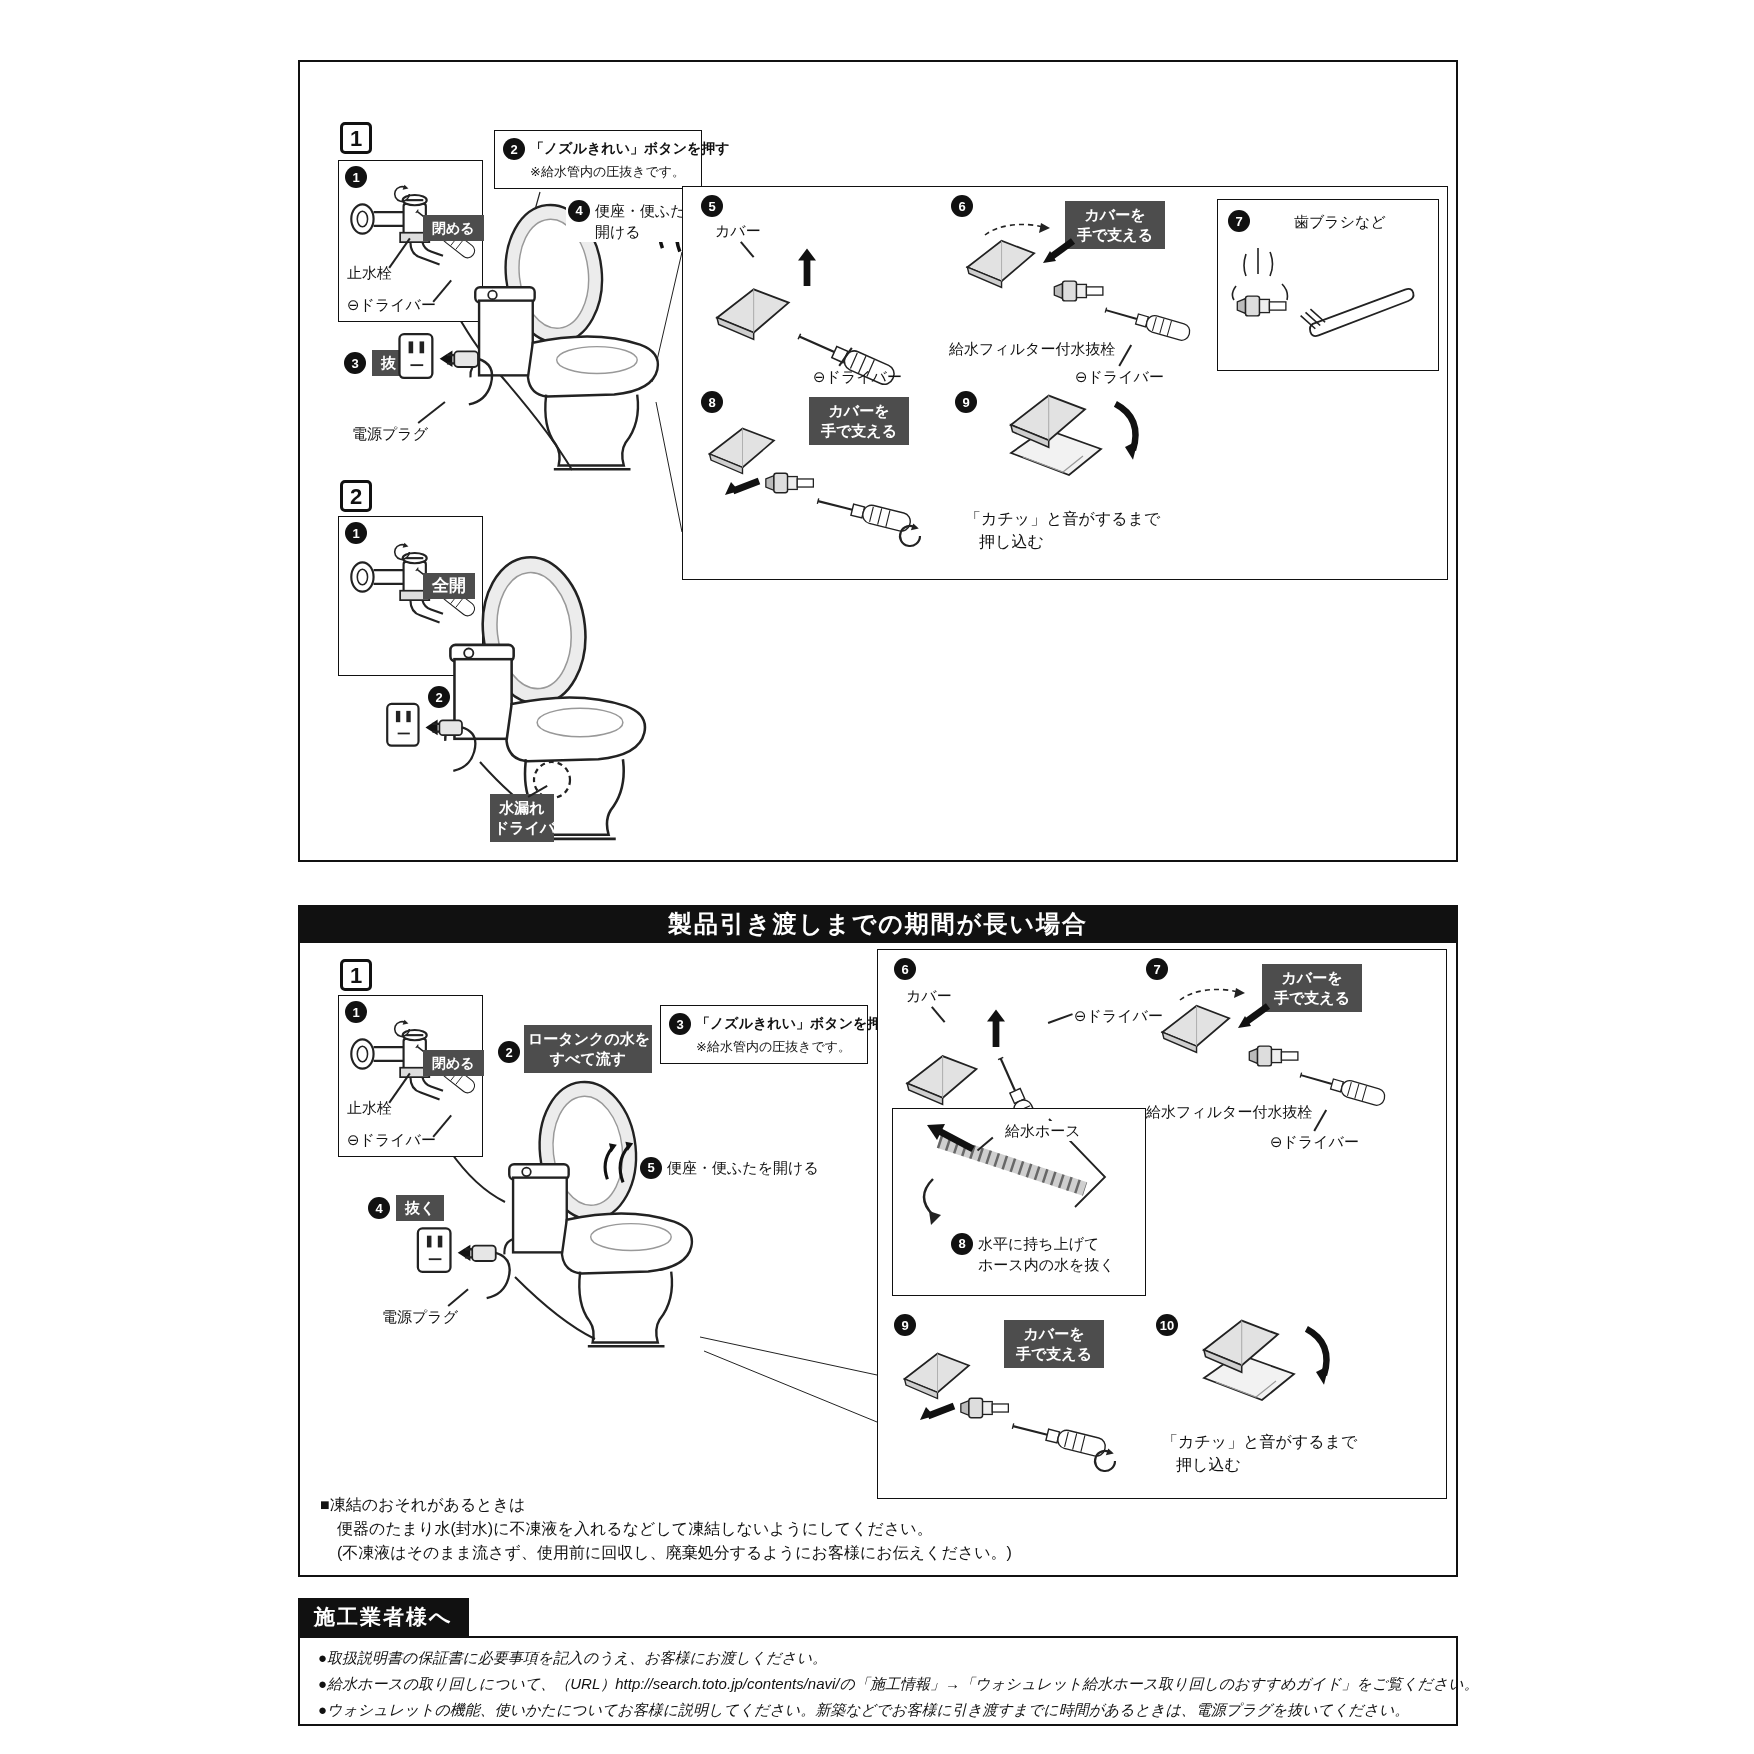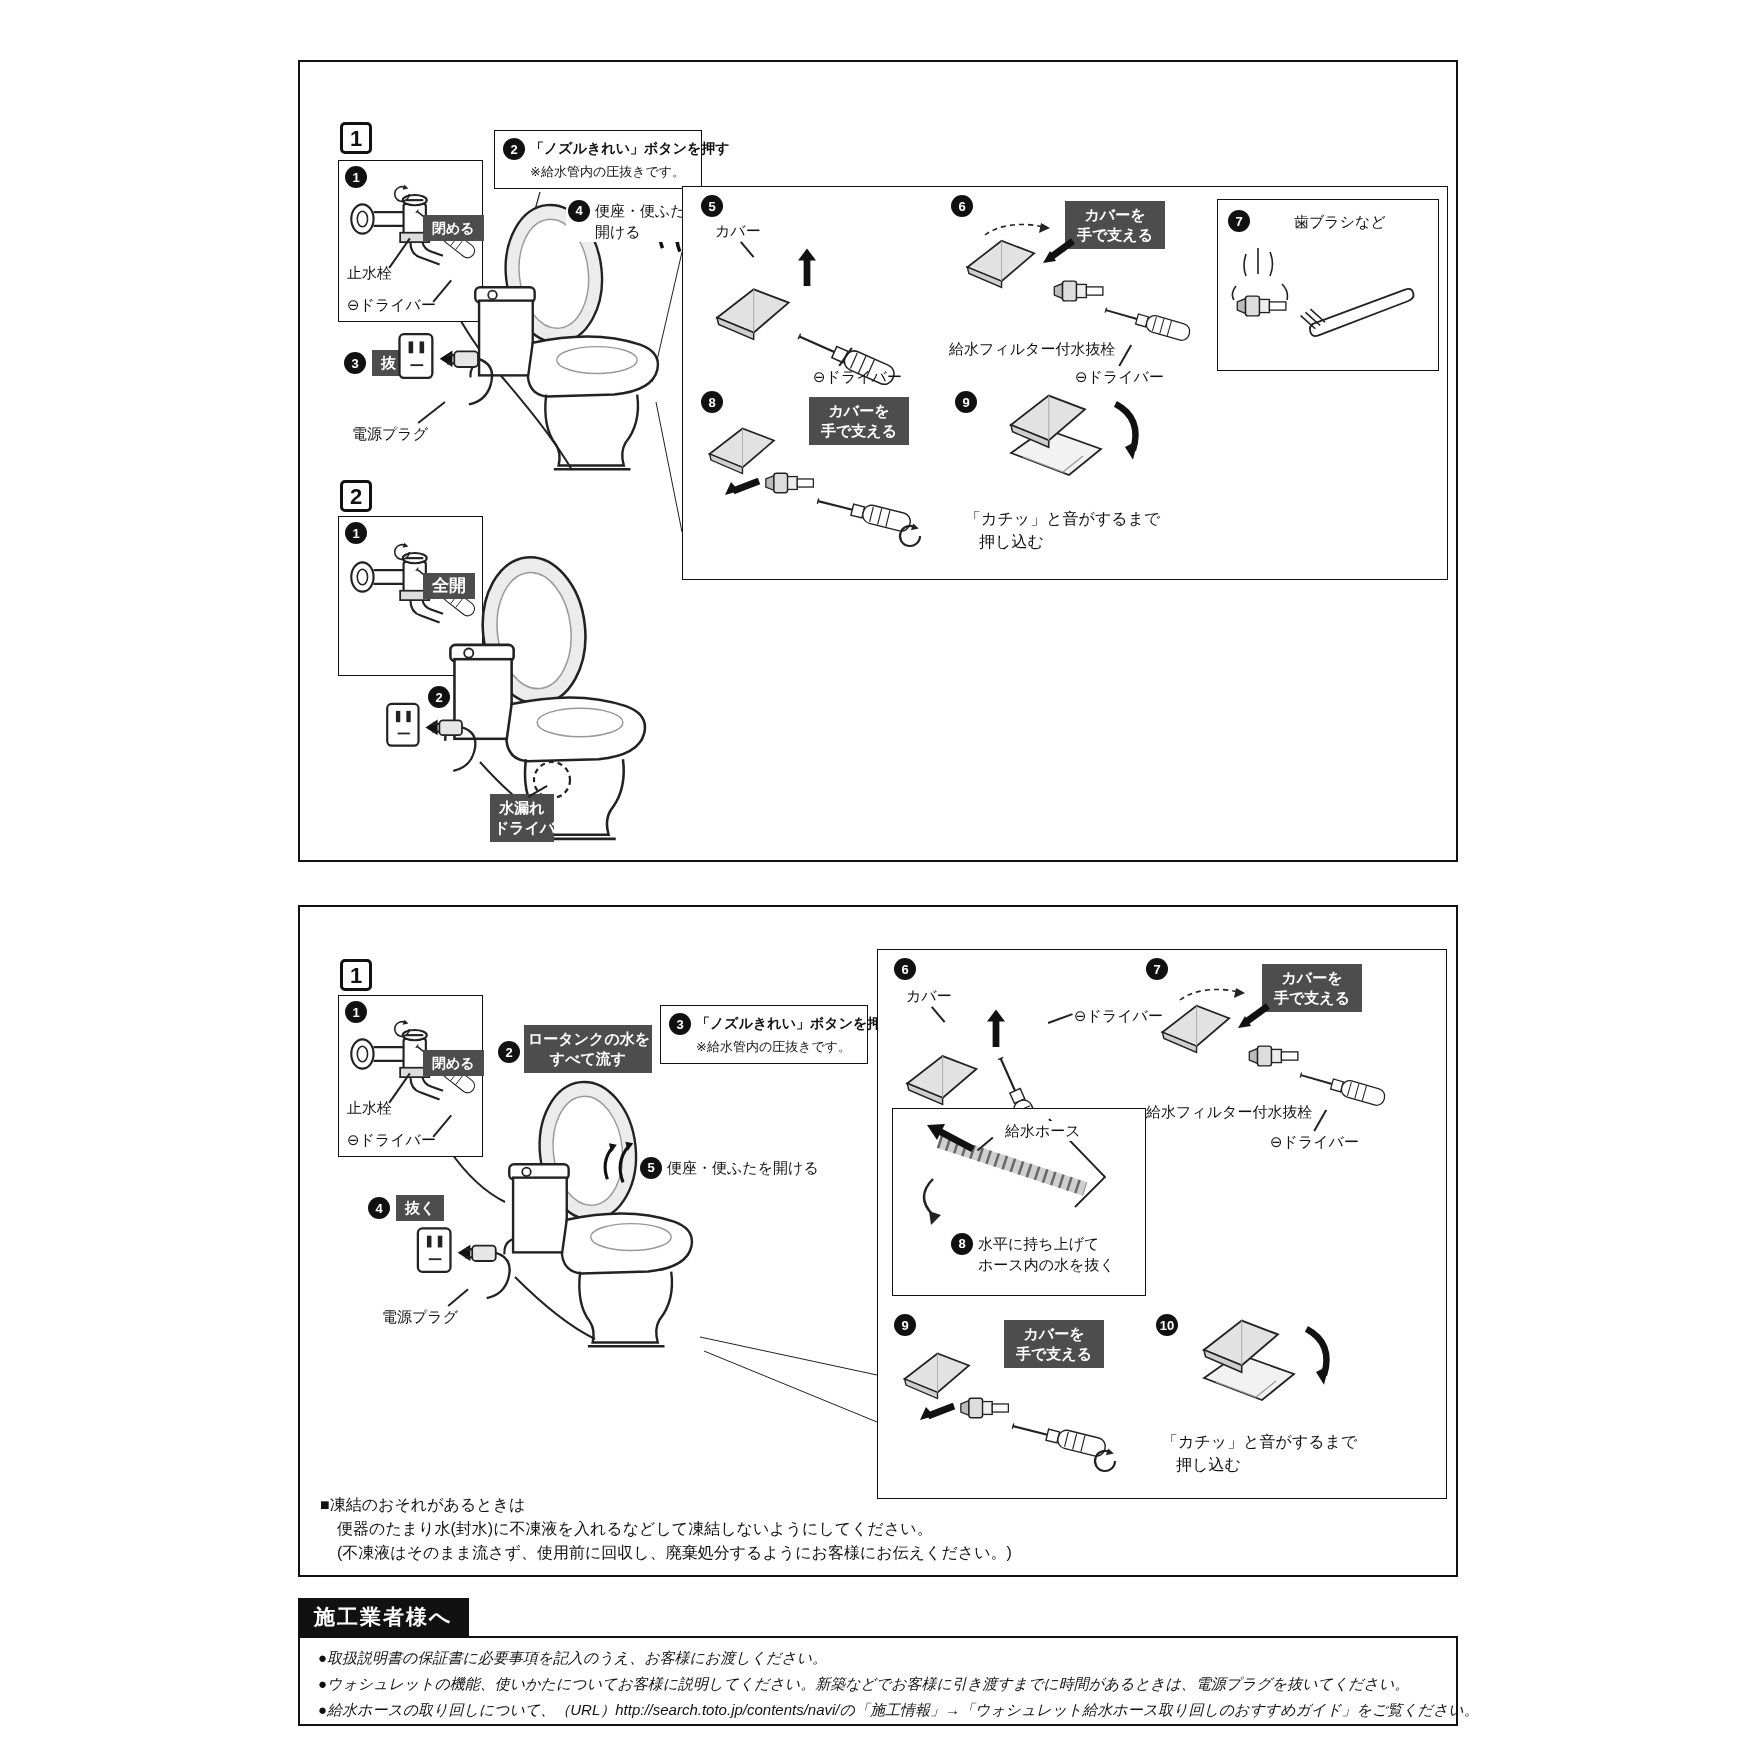--- a/index.html
+++ b/index.html
@@ -275,20 +275,21 @@
       <use href="#sy-arrow-curve" x="118" y="6" width="48" height="84"></use>
     </svg>
     <div class="lbl" style="left:282px;top:320px;font-size:16px;line-height:23px">
       <span>「カチッ」と音がするまで</span><br>
       <span style="padding-left:14px">押し込む</span>
     </div>
   </div>
 </div>
 
 <div class="panel" style="left:298px;top:905px;width:1160px;height:672px">
+  <div class="panel-header">製品引き渡しまでの期間が長い場合</div>
 
   <svg class="overlay" width="1160" height="672">
     <path d="M150 244 Q175 280 205 295" fill="none" stroke="#222" stroke-width="2"></path>
     <path d="M215 370 Q260 415 295 432" fill="none" stroke="#222" stroke-width="2"></path>
     <path d="M400 430 L577 468 M404 444 L577 515" fill="none" stroke="#222" stroke-width="1"></path>
   </svg>
 
   <div class="stepmark" style="left:40px;top:52px">1</div>
 
   <div class="subbox" style="left:38px;top:88px;width:145px;height:162px">
@@ -431,18 +432,18 @@
     <div>■凍結のおそれがあるときは</div>
     <div style="padding-left:17px">便器のたまり水(封水)に不凍液を入れるなどして凍結しないようにしてください。</div>
     <div style="padding-left:17px">(不凍液はそのまま流さず、使用前に回収し、廃棄処分するようにお客様にお伝えください。)</div>
   </div>
 </div>
 
 <div class="tab" style="left:298px;top:1598px">施工業者様へ</div>
 <div class="panel" style="left:298px;top:1636px;width:1160px;height:90px">
   <div class="bullets" style="left:18px;top:7px">
     <div>●取扱説明書の保証書に必要事項を記入のうえ、お客様にお渡しください。</div>
+    <div>●給水ホースの取り回しについて、（URL）http://search.toto.jp/contents/navi/の「施工情報」→「ウォシュレット給水ホース取り回しのおすすめガイド」をご覧ください。</div>
     <div>●ウォシュレットの機能、使いかたについてお客様に説明してください。新築などでお客様に引き渡すまでに時間があるときは、電源プラグを抜いてください。</div>
-    <div>●給水ホースの取り回しについて、（URL）http://search.toto.jp/contents/navi/の「施工情報」→「ウォシュレット給水ホース取り回しのおすすめガイド」をご覧ください。</div>
   </div>
 </div>
 
 </div>
 
 </body></html>

